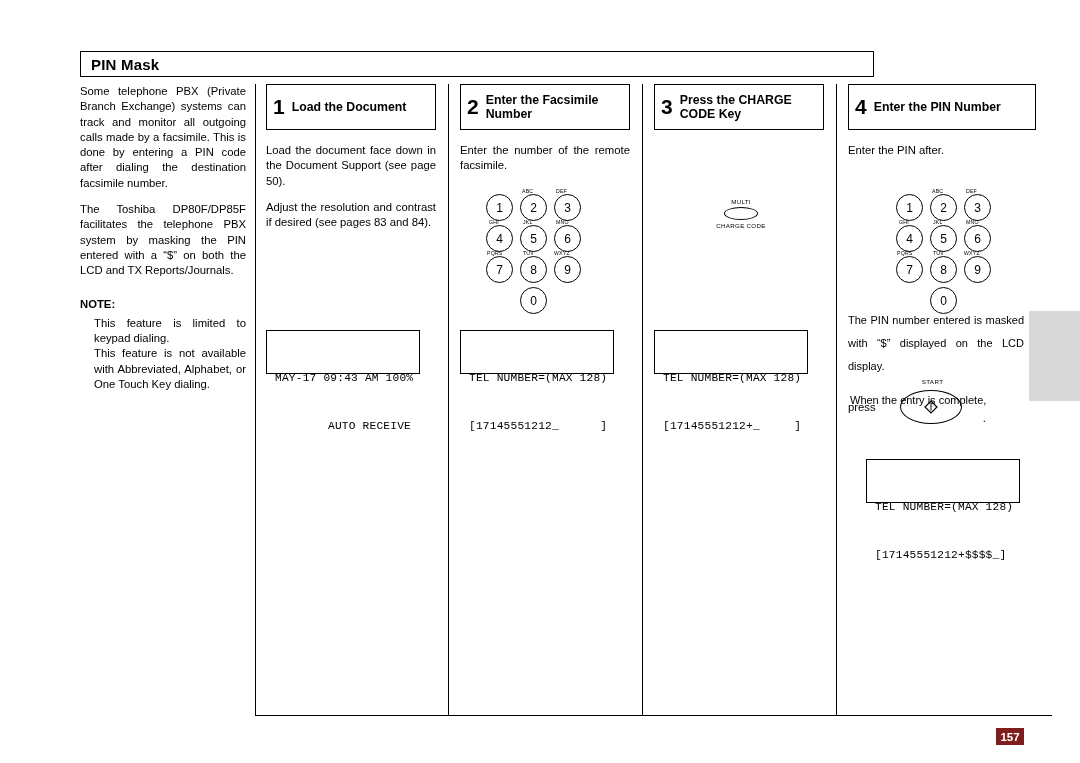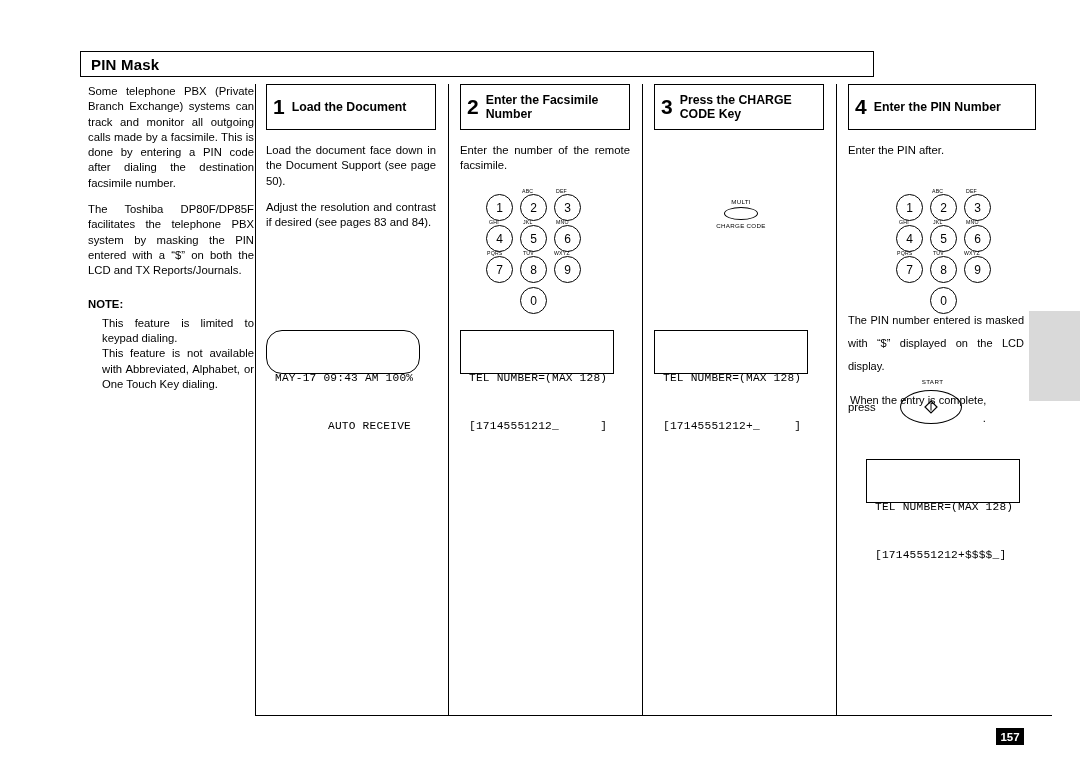--- a/index.html
+++ b/index.html
@@ -64,21 +64,21 @@
     left: 175px;
     top: 631px;
     width: 797px;
     height: 1px;
     background: #000;
   }
 
   
   .intro {
     position: absolute;
-    left: 8px;
+    left: 0;
     top: 0;
     width: 166px;
     font-size: 11.3px;
     line-height: 15.3px;
     text-align: justify;
   }
   .intro p { margin: 0 0 11px 0; }
   .note-head {
     font-weight: bold;
     font-size: 11.3px;
@@ -184,21 +184,21 @@
     letter-spacing: 0.3px;
   }
 
   
   .page-num {
     position: absolute;
     left: 996px;
     top: 728px;
     width: 28px;
     height: 17px;
-    background: #000000;
+    background: #7f1d1d;
     color: #fff;
     font-size: 11.5px;
     font-weight: bold;
     display: flex;
     align-items: center;
     justify-content: center;
   }
   
   .edge-tab {
     position: absolute;
@@ -239,21 +239,21 @@
     <div class="col" style="left:186px; width:170px;">
       <div class="step-head">
         <span class="step-num">1</span>
         <span class="step-title">Load the Document</span>
       </div>
       <div class="col-body">
         <p>Load the document face down in the Document Support (see page 50).</p>
         <p>Adjust the resolution and contrast if desired (see pages 83 and 84).</p>
       </div>
 
-      <div class="lcd" style="position:absolute; left:0px; top:246px; width:154px; height:44px;border-radius:16px;">
+      <div class="lcd" style="position:absolute; left:0px; top:246px; width:154px; height:44px;">
         <div>MAY-17 09:43 AM 100%</div>
         <div class="right">AUTO RECEIVE</div>
       </div>
     </div>
 
     <div class="col" style="left:380px; width:170px;">
       <div class="step-head">
         <span class="step-num">2</span>
         <span class="step-title">Enter the Facsimile Number</span>
       </div>

